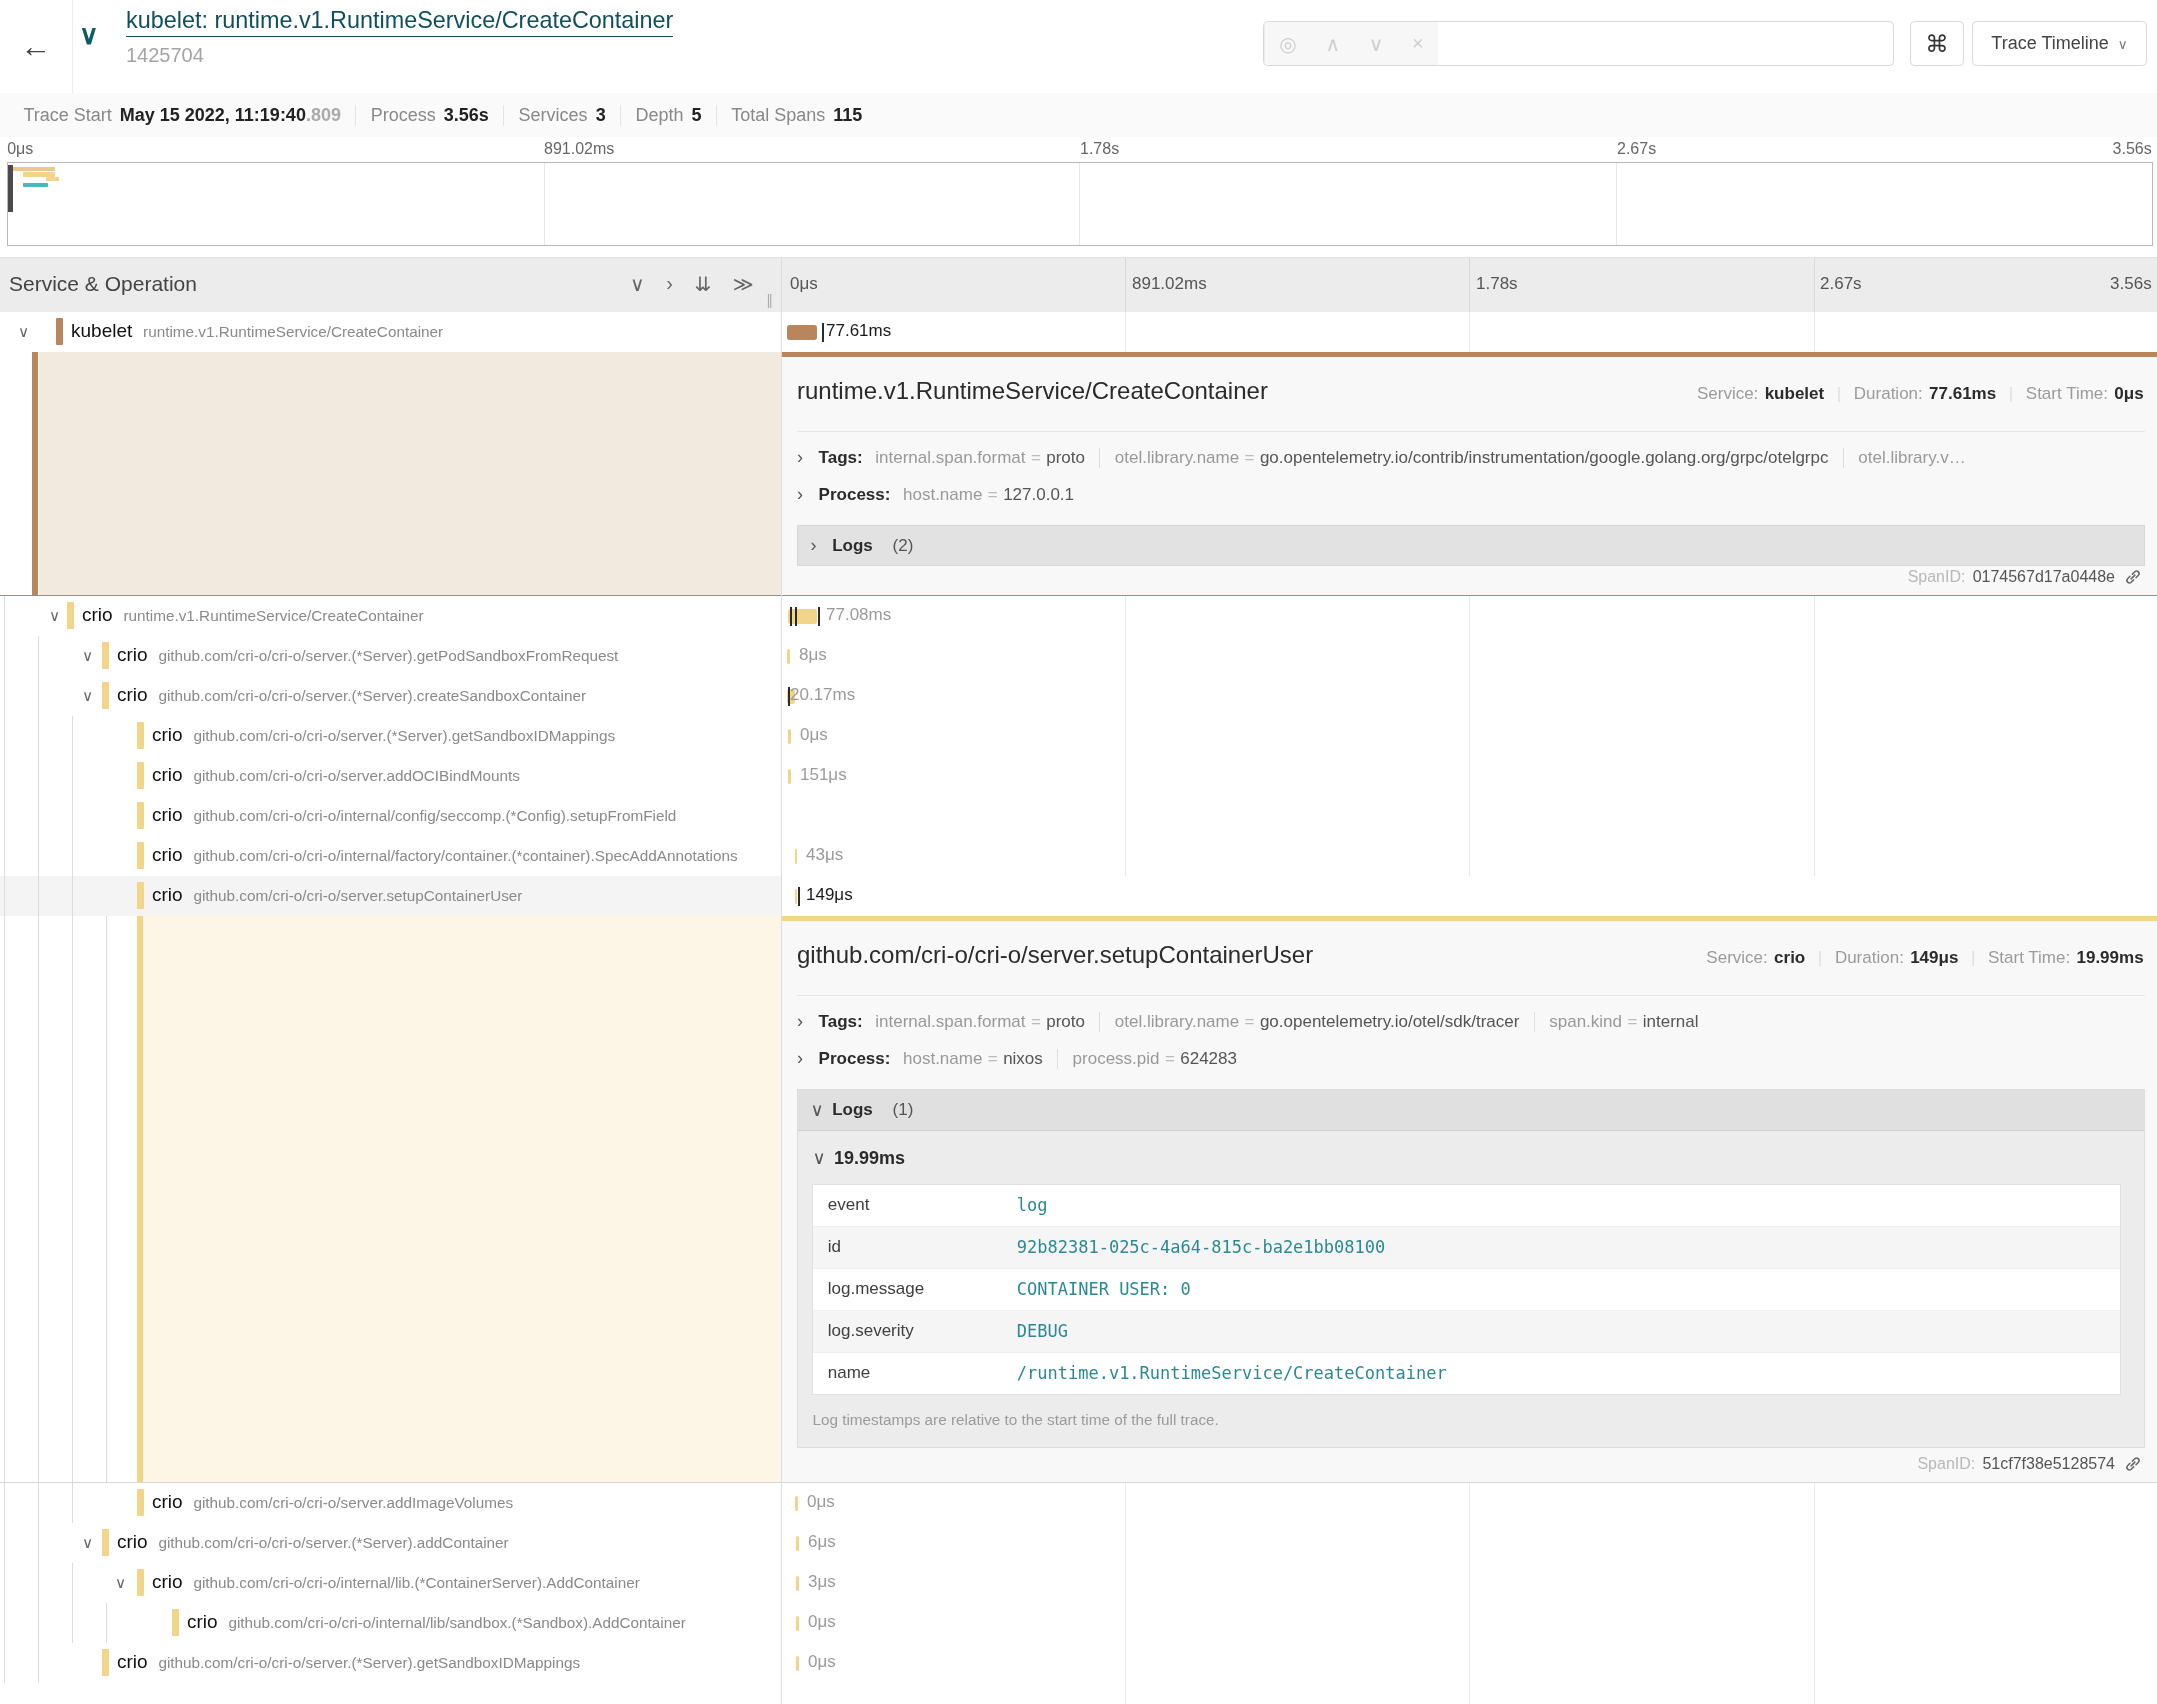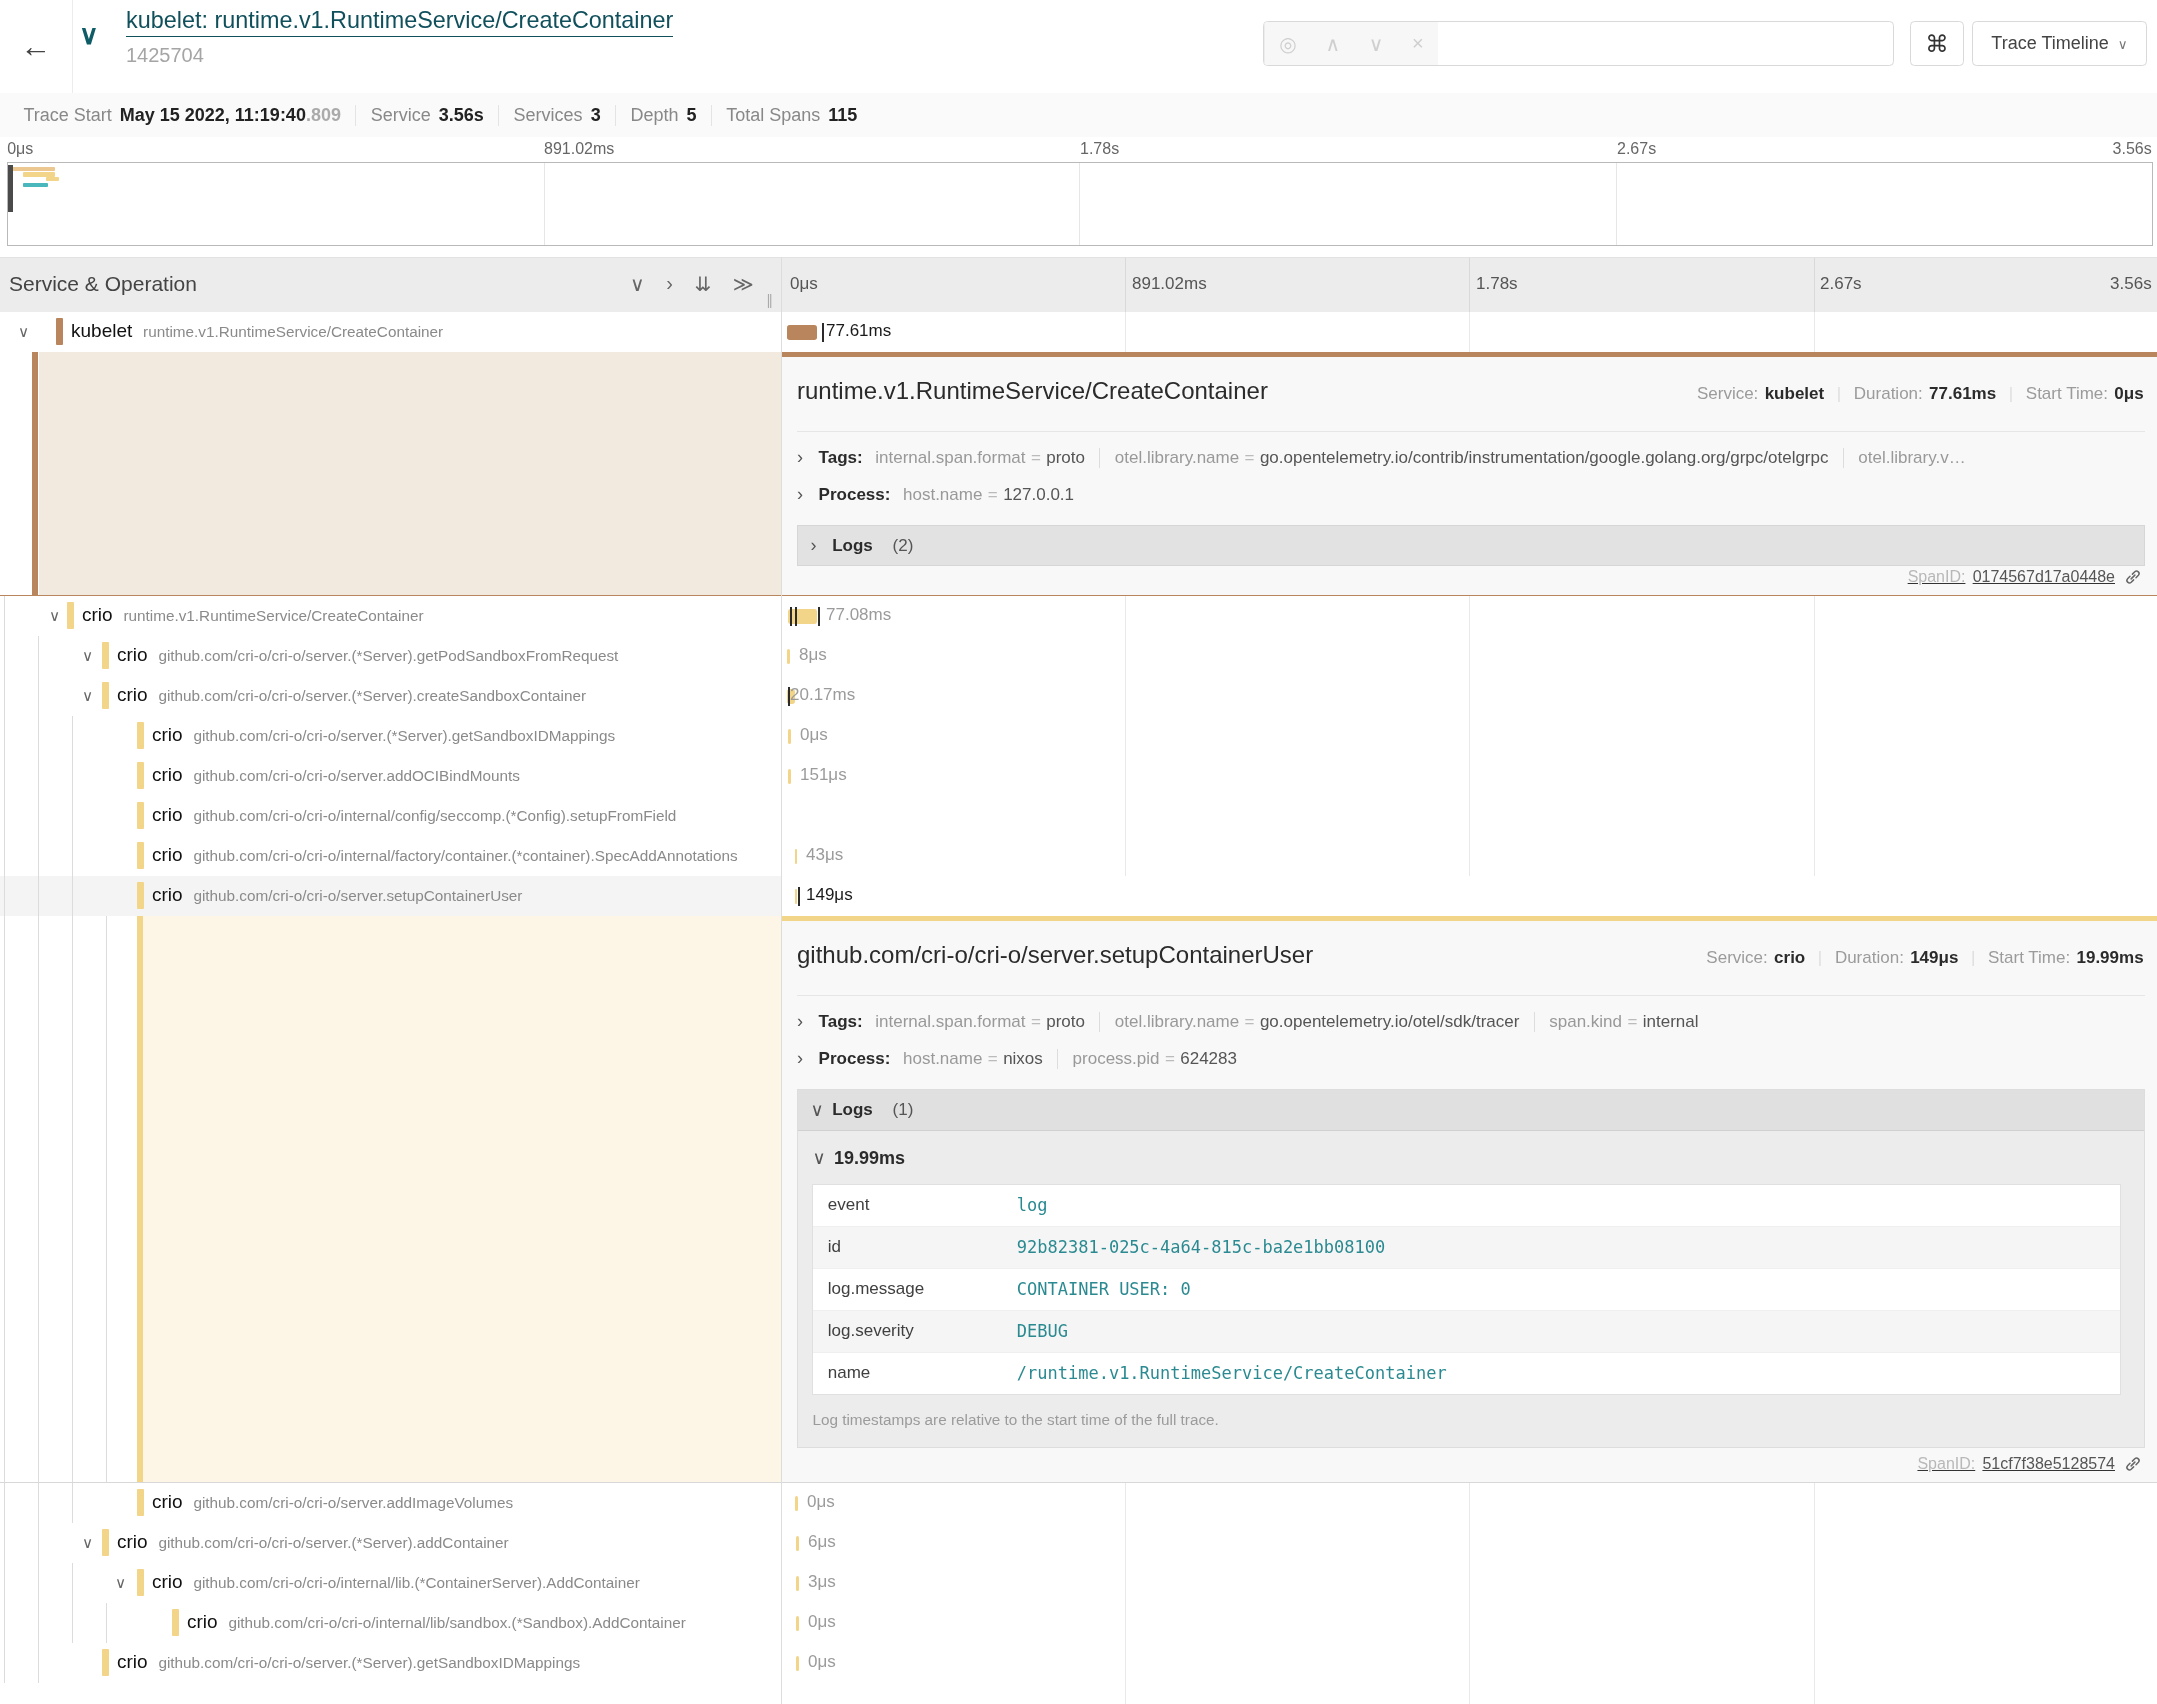--- a/index.html
+++ b/index.html
@@ -98,21 +98,21 @@
   .logs-body{padding:16px 23.4px 18px 14.4px;}
   .log-time{font-size:18px;font-weight:bold;color:#2b2b2b;display:flex;align-items:center;cursor:pointer;}
   .log-time .kv-caret{font-weight:normal;}
   .log-table{margin-top:14.4px;background:#fff;border:0.9px solid #e0e0e0;}
   .lt-row{display:flex;height:41px;align-items:center;border-bottom:0.9px solid #efefef;}
   .lt-row:last-child{border-bottom:none;}
   .lt-row.alt{background:#f5f5f5;}
   .lt-key{width:189px;flex:none;padding-left:14.4px;font-size:17px;color:#404040;}
   .lt-val{font-family:"DejaVu Sans Mono", monospace;font-size:17px;color:#2b8a91;}
   .logs-foot{margin-top:16px;font-size:15.3px;color:#9b9b9b;}
-  .spanid-row{position:absolute;right:16px;bottom:9px;display:flex;align-items:flex-start;font-size:16px;text-decoration:underline;}
+  .spanid-row{position:absolute;right:16px;bottom:9px;display:flex;align-items:flex-start;font-size:16px;}
   .spanid-label{color:#b8b8b8;}
   .spanid-value{color:#555;margin-left:7.2px;}
   .link-icon{margin-left:9px;cursor:pointer;display:inline-flex;}
   .d1-bottom{border-bottom:1.8px solid #b9855c;}
   .d2-bottom{border-bottom:0.9px solid #d8d8d8;}
 </style>
 </head>
 <body>
 
 <div class="app">
@@ -143,21 +143,21 @@
     </div>
   </div>
 
   <div class="summary" id="summary-bar">
       <div class="sum-item">
         <span class="sum-label">Trace Start</span>
         <span class="sum-value">May 15 2022, 11:19:40</span>
         <span class="sum-suffix">.809</span>
       </div>
       <div class="sum-item">
-        <span class="sum-label">Service</span>
+        <span class="sum-label">Process</span>
         <span class="sum-value">3.56s</span>
       </div>
       <div class="sum-item">
         <span class="sum-label">Services</span>
         <span class="sum-value">3</span>
       </div>
       <div class="sum-item">
         <span class="sum-label">Depth</span>
         <span class="sum-value">5</span>
       </div>

